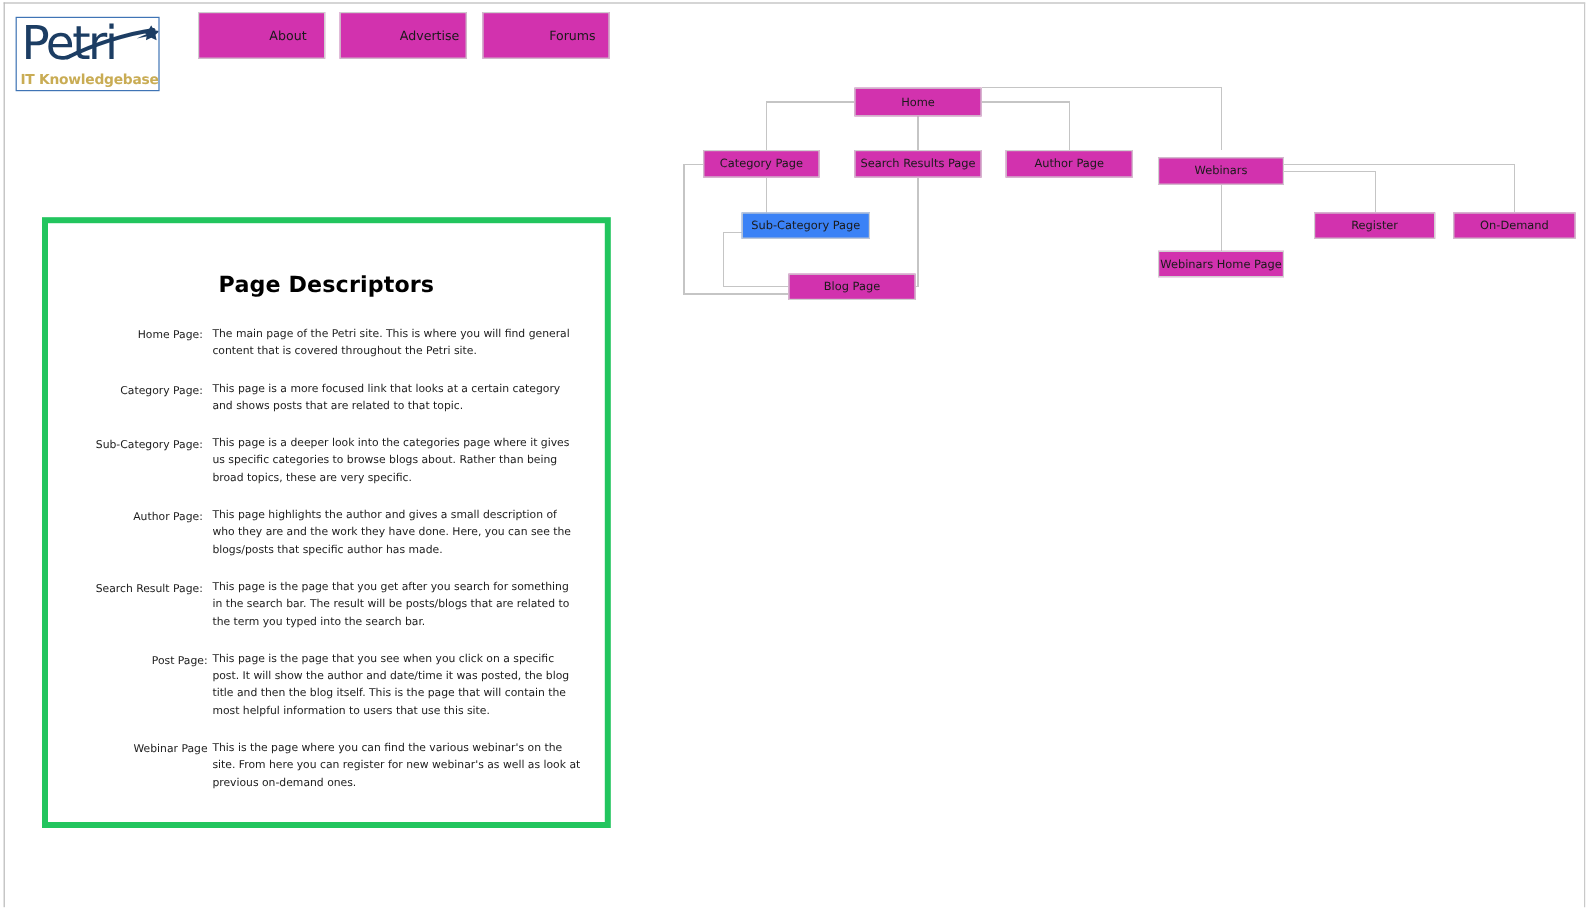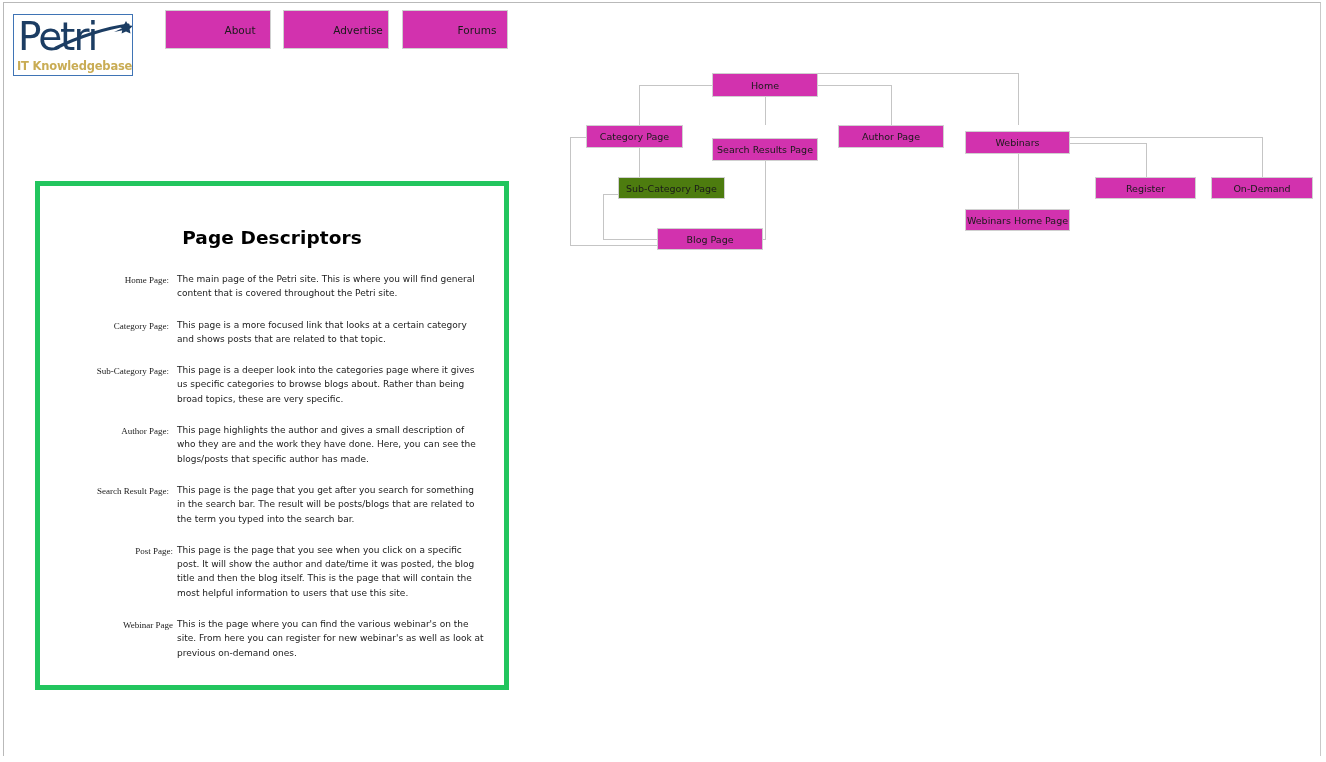--- a/index.html
+++ b/index.html
@@ -119,21 +119,20 @@
   }
   .desc-term {
     width: 128px;
     flex: 0 0 128px;
     text-align: right;
     font-size: 9px;
     color: #1a1a1a;
     padding-top: 1px;
     padding-right: 4px;
     line-height: 14px;
-    font-family: Liberation Serif, serif;
   }
   .desc-term.center { padding-right: 0; }
   .desc-def {
     flex: 1 1 auto;
     padding-left: 4px;
     padding-right: 20px;
     font-size: 9px;
     color: #1a1a1a;
     line-height: 14.3px;
   }
@@ -242,21 +241,21 @@
 
       <path d="M1018 148 L1018 209"></path>
 
       <path d="M1070 143 L1146 143 L1146 177"></path>
 
       <path d="M1070 137 L1262 137 L1262 177"></path>
     </g>
   </svg>
 <div class="node" style="left: 712px; top: 73px; width: 106px; height: 24px; background: rgb(210, 50, 174);">Home</div>
     <div class="node" style="left: 586px; top: 125px; width: 97px; height: 23px; background: rgb(210, 50, 174);">Category Page</div>
-    <div class="node" style="left: 712px; top: 138px; width: 106px; height: 23px; background: rgb(210, 50, 174);">Search Results Page</div>
+    <div class="node" style="left: 712px; top: 125px; width: 106px; height: 23px; background: rgb(210, 50, 174);">Search Results Page</div>
     <div class="node" style="left: 838px; top: 125px; width: 106px; height: 23px; background: rgb(210, 50, 174);">Author Page</div>
     <div class="node" style="left: 965px; top: 131px; width: 105px; height: 23px; background: rgb(210, 50, 174);">Webinars</div>
-    <div class="node" style="left: 618px; top: 177px; width: 107px; height: 22px; background: #4d7c0f;">Sub-Category Page</div>
+    <div class="node" style="left: 618px; top: 177px; width: 107px; height: 22px; background: #3b82f6;">Sub-Category Page</div>
     <div class="node" style="left: 1095px; top: 177px; width: 101px; height: 22px; background: rgb(210, 50, 174);">Register</div>
     <div class="node" style="left: 1211px; top: 177px; width: 102px; height: 22px; background: rgb(210, 50, 174);">On-Demand</div>
     <div class="node" style="left: 965px; top: 209px; width: 105px; height: 22px; background: rgb(210, 50, 174);">Webinars Home Page</div>
     <div class="node" style="left: 657px; top: 228px; width: 106px; height: 22px; background: rgb(210, 50, 174);">Blog Page</div>
   </div>
 
 </body></html>

